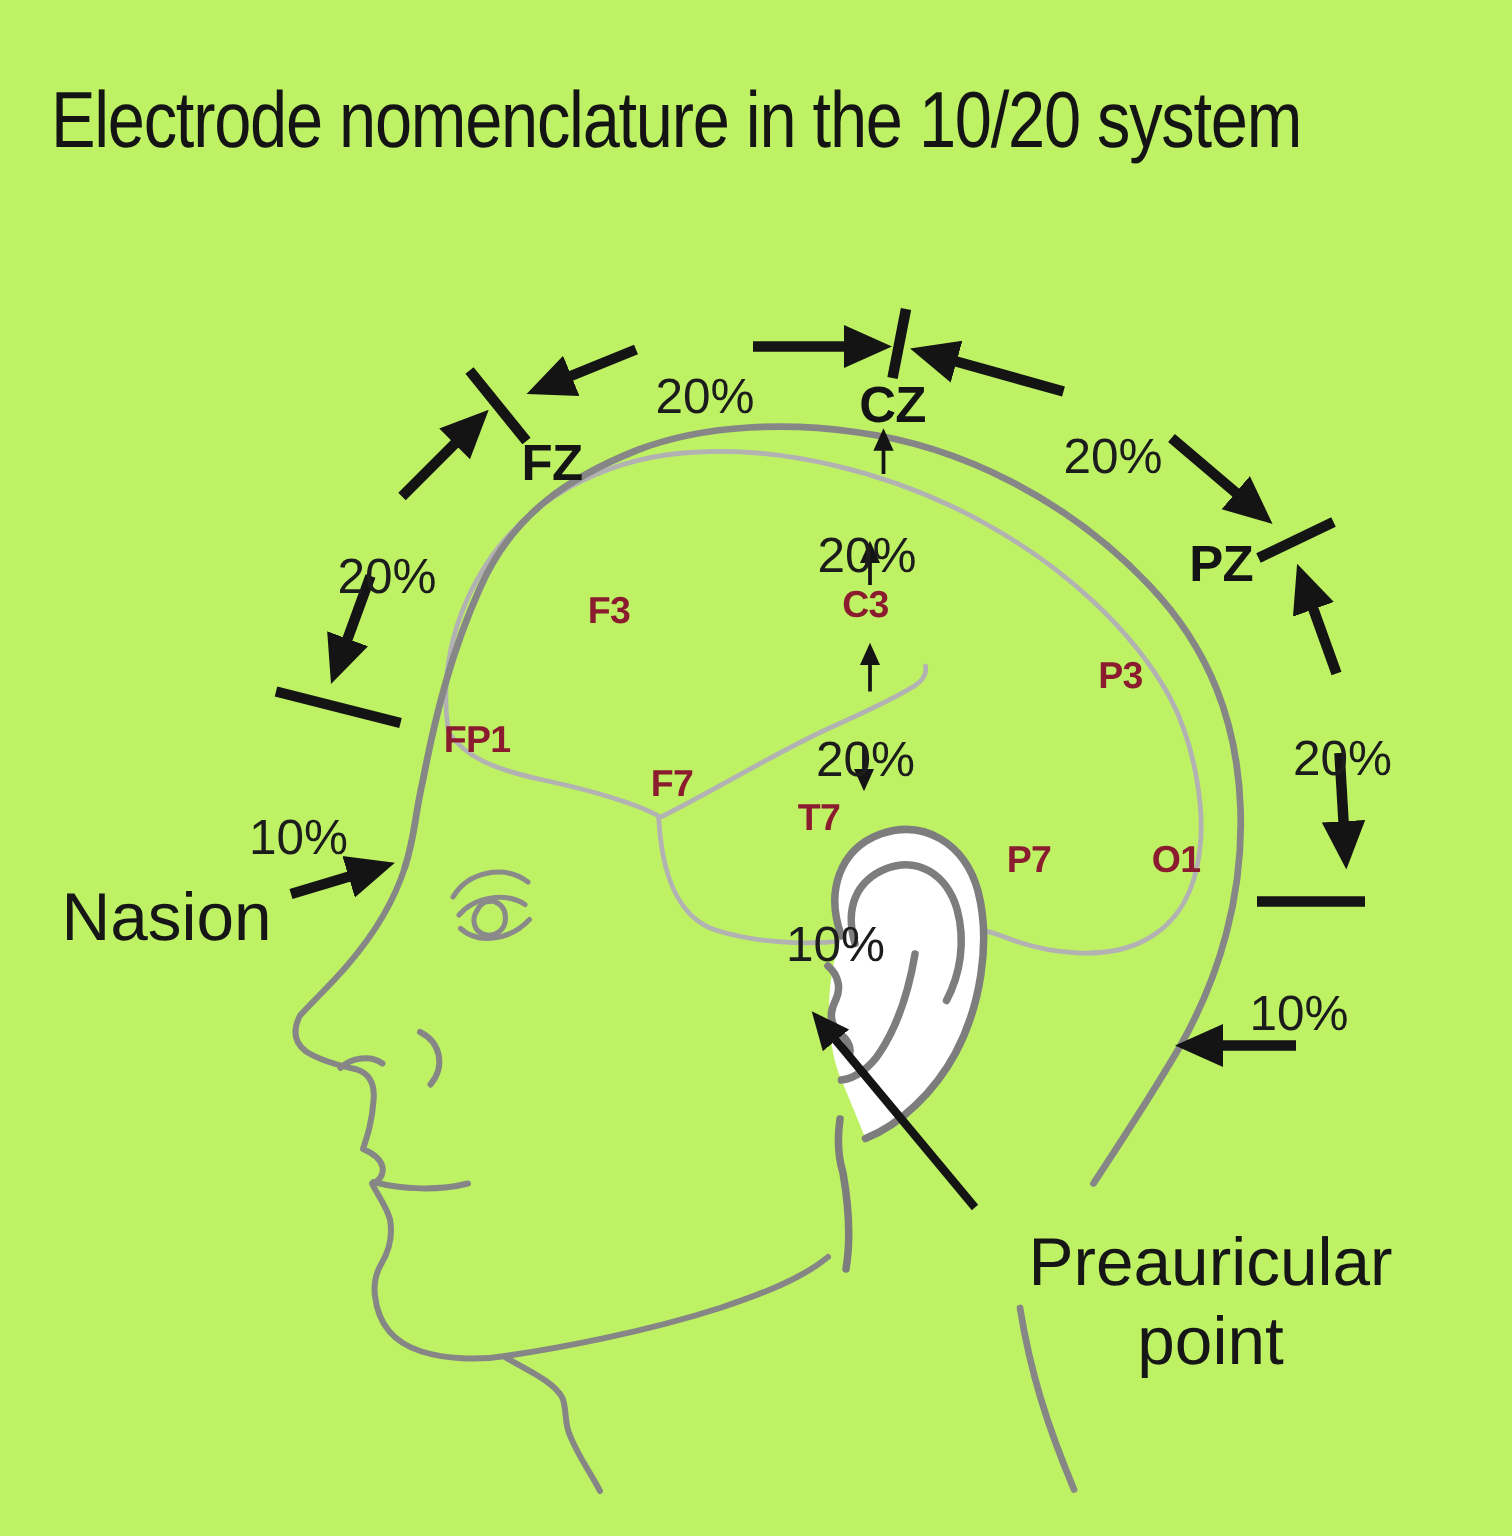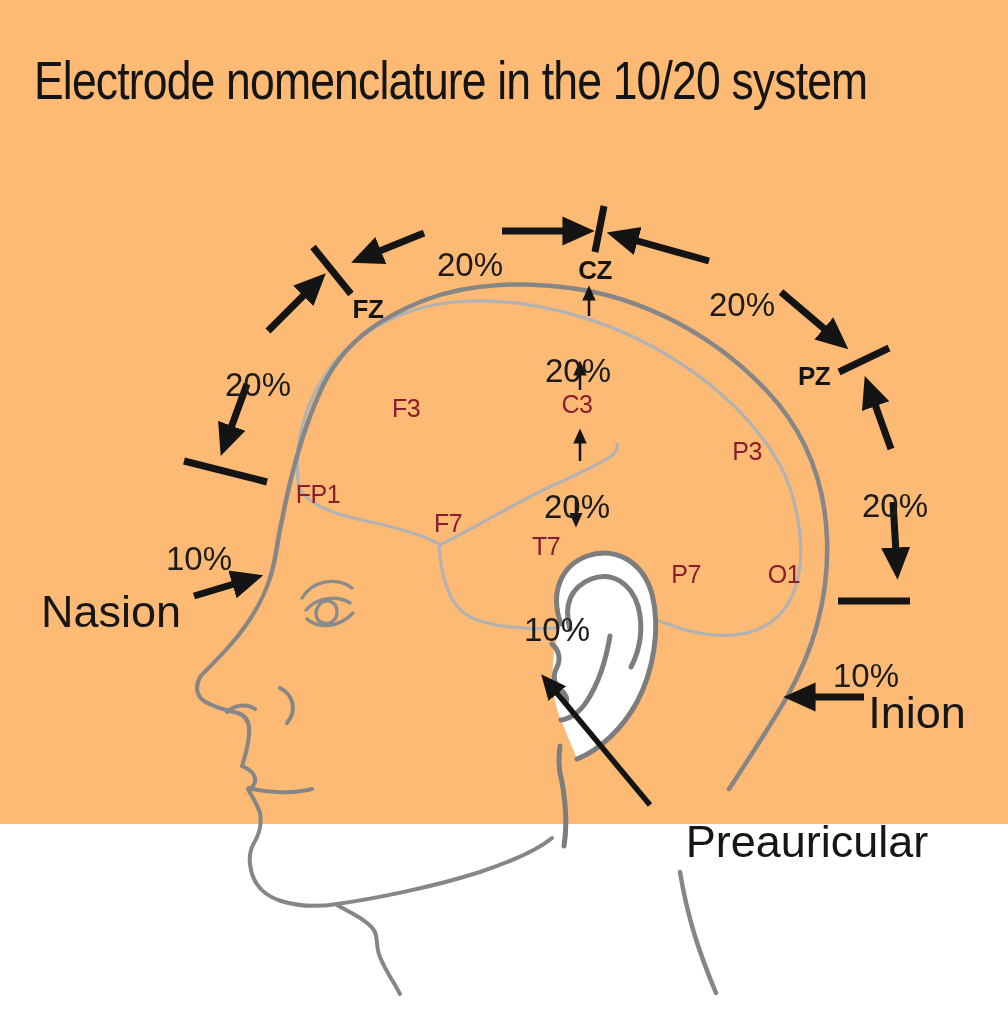--- a/index.html
+++ b/index.html
@@ -1,28 +1,28 @@
 <!DOCTYPE html>
 <html><head>
 <meta charset="utf-8">
 <title>Diagram</title>
 <style>
   html,body{margin:0;padding:0;background:#ffffff;}
   body{width:1008px;height:1024px;overflow:hidden;
        font-family:"Liberation Sans", sans-serif;}
-  #stage{position:relative;width:1008px;height:824px;background:#fdba74;}
+  #stage{position:relative;width:1008px;height:1024px;background:#bef264;}
   #stage svg{position:absolute;left:0;top:0;}
   .lbl{position:absolute;transform:translate(-50%,-50%);white-space:nowrap;
        color:#1a1a1a;line-height:1;}
   .title{position:absolute;left:34px;top:50px;font-size:53px;color:#141414;
        letter-spacing:-1px;transform:scaleX(0.84);transform-origin:left top;
        white-space:nowrap;}
   .pct{font-size:33px;color:#1c1c1c;margin-top:28px;}
-  .el{font-size:25px;font-weight:400;color:#8b1b2f;letter-spacing:-0.5px;}
-  .mid{font-size:26px;font-weight:700;color:#141414;letter-spacing:-0.5px;}
+  .el{font-size:25px;font-weight:700;color:#8b1b2f;letter-spacing:-0.5px;}
+  .mid{font-size:34px;font-weight:700;color:#141414;letter-spacing:-0.5px;}
   .anat{font-size:45px;color:#161616;margin-top:16px;}
 </style>
 </head>
 <body>
 
 <div id="stage">
 
   <svg width="1008" height="1024" viewBox="0 0 1008 1024">
     <defs>
       <marker id="bighead" viewBox="0 0 10 9" refX="7" refY="4.5" markerWidth="4.6" markerHeight="4.6" orient="auto-start-reverse">
@@ -133,16 +133,16 @@
   <div class="lbl el" style="left:546px;top:546px">T7</div>
   <div class="lbl el" style="left:747px;top:451px">P3</div>
   <div class="lbl el" style="left:686px;top:574px">P7</div>
   <div class="lbl el" style="left:784px;top:574px">O1</div>
 
   <div class="lbl mid" style="left:368px;top:309px">FZ</div>
   <div class="lbl mid" style="left:595px;top:270px">CZ</div>
   <div class="lbl mid" style="left:814px;top:376px">PZ</div>
 
   <div class="lbl anat" style="left:111px;top:595px">Nasion</div>
-  <div class="lbl anat" style="left:917px;top:696px">Inion</div>
   <div class="lbl anat" style="left:807px;top:825px">Preauricular</div>
+  <div class="lbl anat" style="left:807px;top:878px">point</div>
 
 </div>
 
 </body></html>

